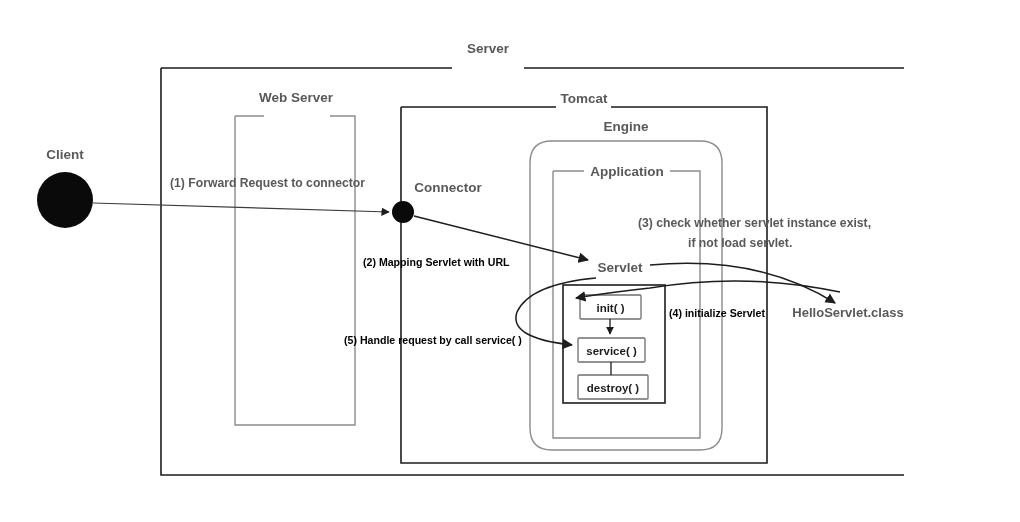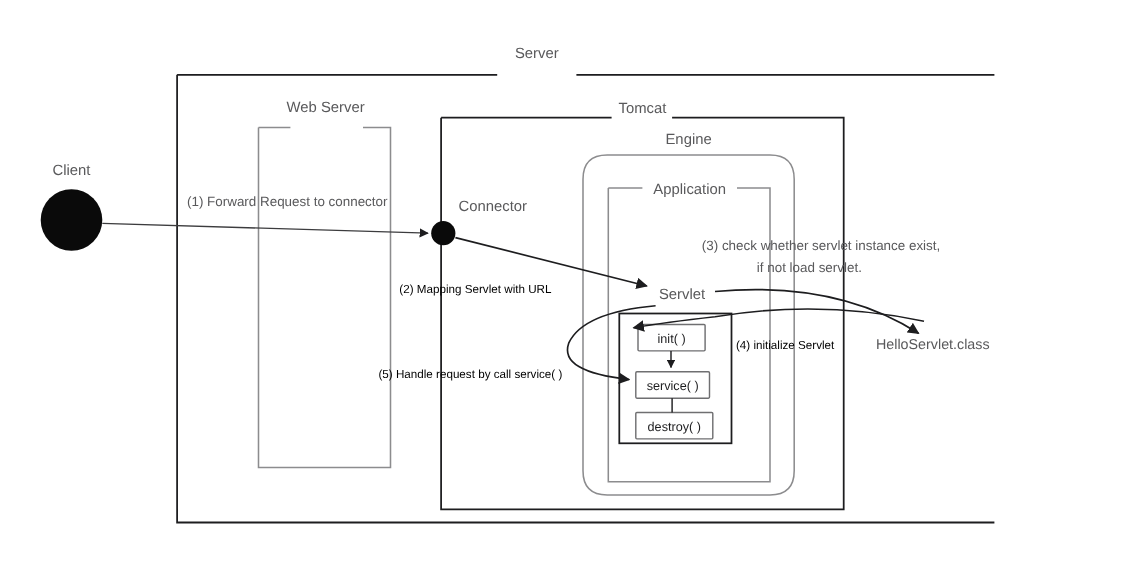--- a/index.html
+++ b/index.html
@@ -11,20 +11,21 @@
   body {
     font-family: "Liberation Sans", sans-serif;
     -webkit-font-smoothing: antialiased;
   }
   #stage {
     position: relative;
     width: 904px;
     height: 522px;
     background: #ffffff;
     overflow: hidden;
+    font-weight: bold;
   }
   #diagram-svg {
     position: absolute;
     left: 0;
     top: 0;
     width: 1020px;
     height: 522px;
     display: block;
   }
   .box-label,

